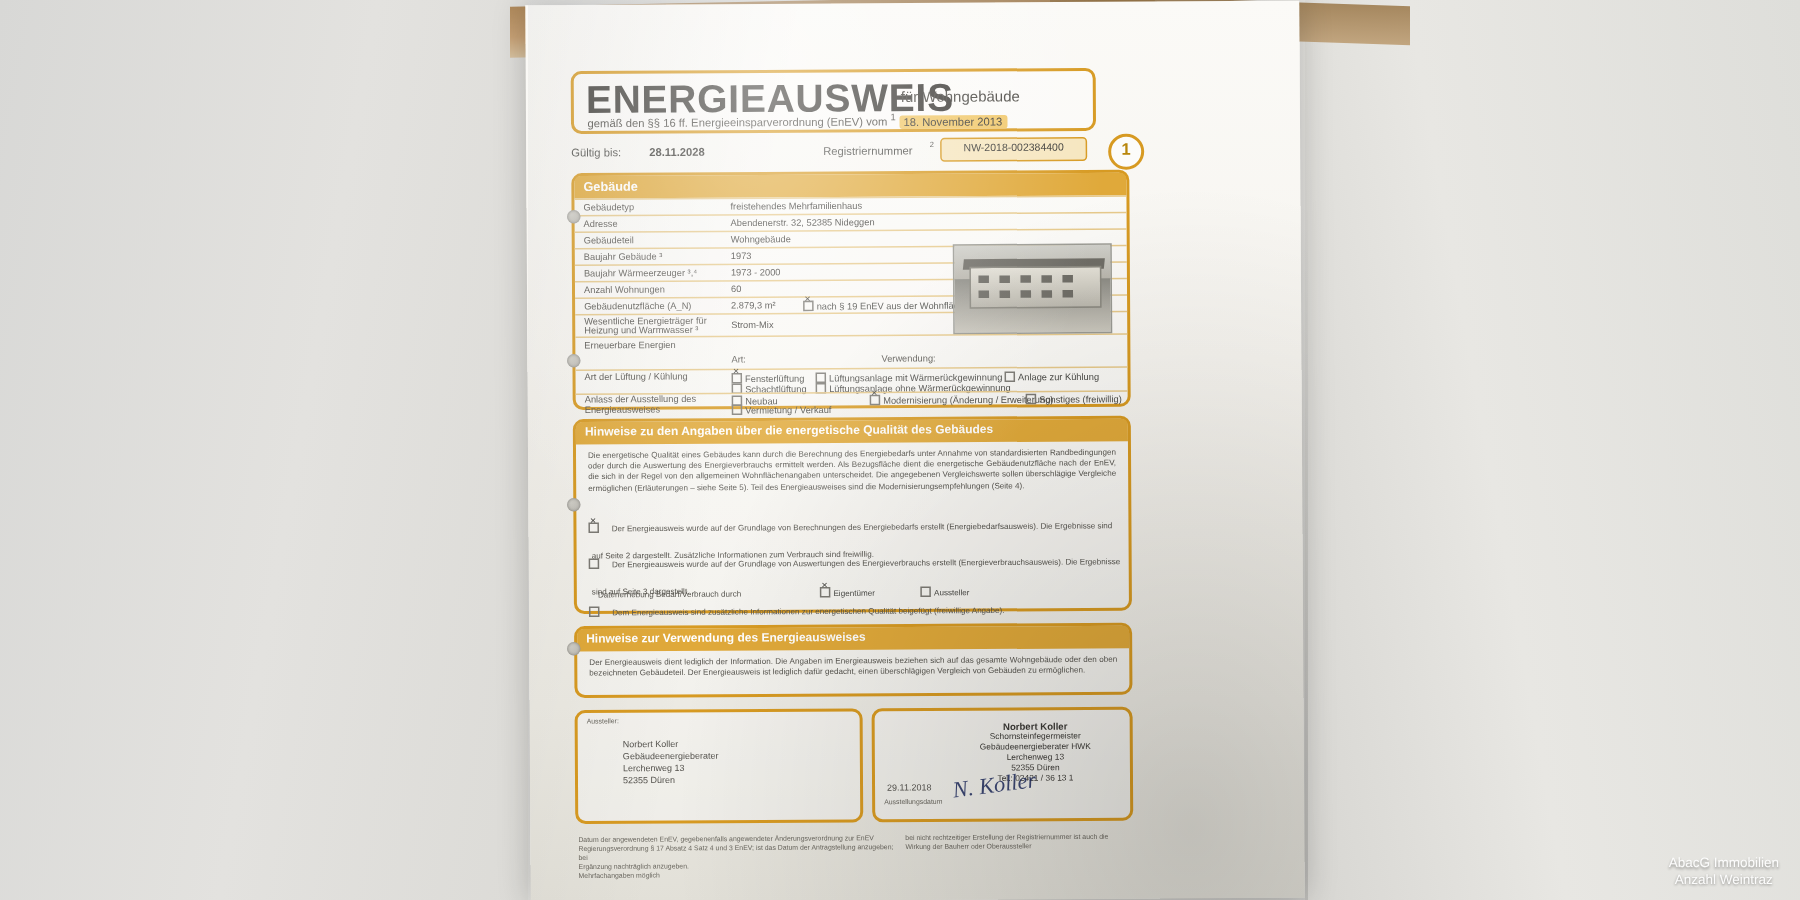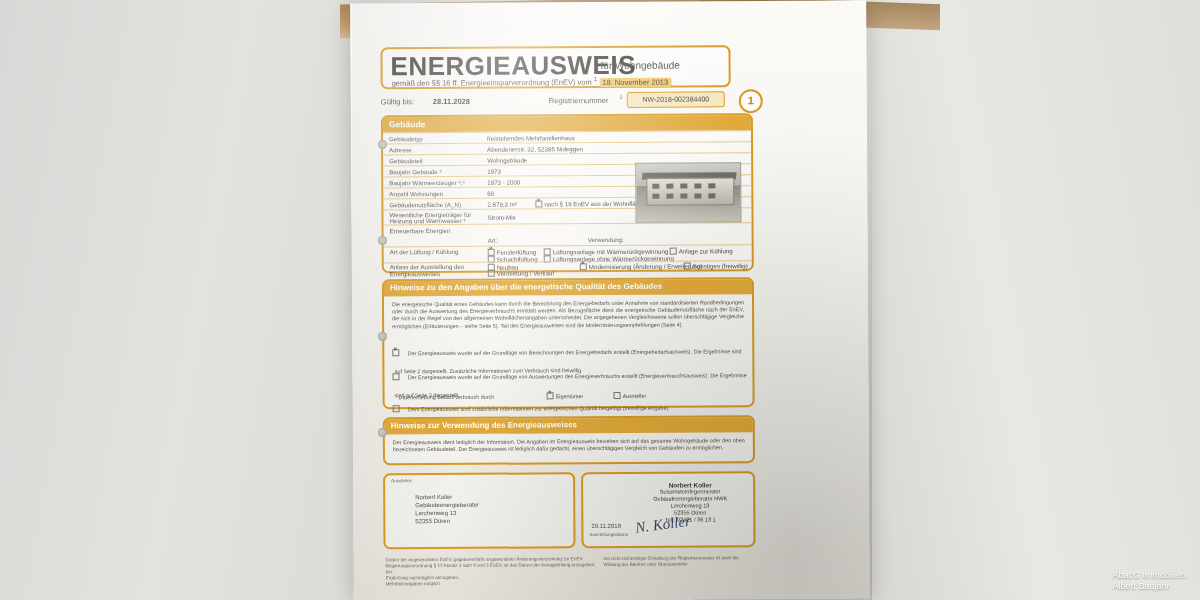--- a/index.html
+++ b/index.html
@@ -166,21 +166,21 @@
   }
   #signature{
     position:absolute;left:52px;top:40px;width:96px;height:22px;
     color:#1d2a5e;font-family:"Liberation Serif", serif;
     font-size:15px;font-style:italic;transform:rotate(-7deg);
     opacity:.85;
   }
   #footnote{position:absolute;left:16px;top:548px;width:360px;}
   
   #watermark{
-    position:absolute;right:14px;bottom:8px;text-align:left;
+    position:absolute;right:14px;bottom:8px;text-align:center;
     color:#ffffff;font-size:9px;line-height:11px;
     text-shadow:0 1px 2px rgba(0,0,0,.45);opacity:.92;
   }
 </style>
 </head>
 <body>
 
 <div id="photo">
   <div id="desk-left"></div>
   <div id="desk-right"></div>
@@ -350,15 +350,15 @@
     <div class="hole" style="top:0px;"></div>
     <div class="hole" style="top:96px;"></div>
     <div class="hole" style="top:192px;"></div>
     <div class="hole" style="top:288px;"></div>
   </div>
 
   <div id="glare"></div>
 
   <div id="watermark">
     <div>AbacG Immobilien</div>
-    <div>Albert Baujahr</div>
+    <div>Anzahl Weintraz</div>
   </div>
 </div>
 
 </body></html>

